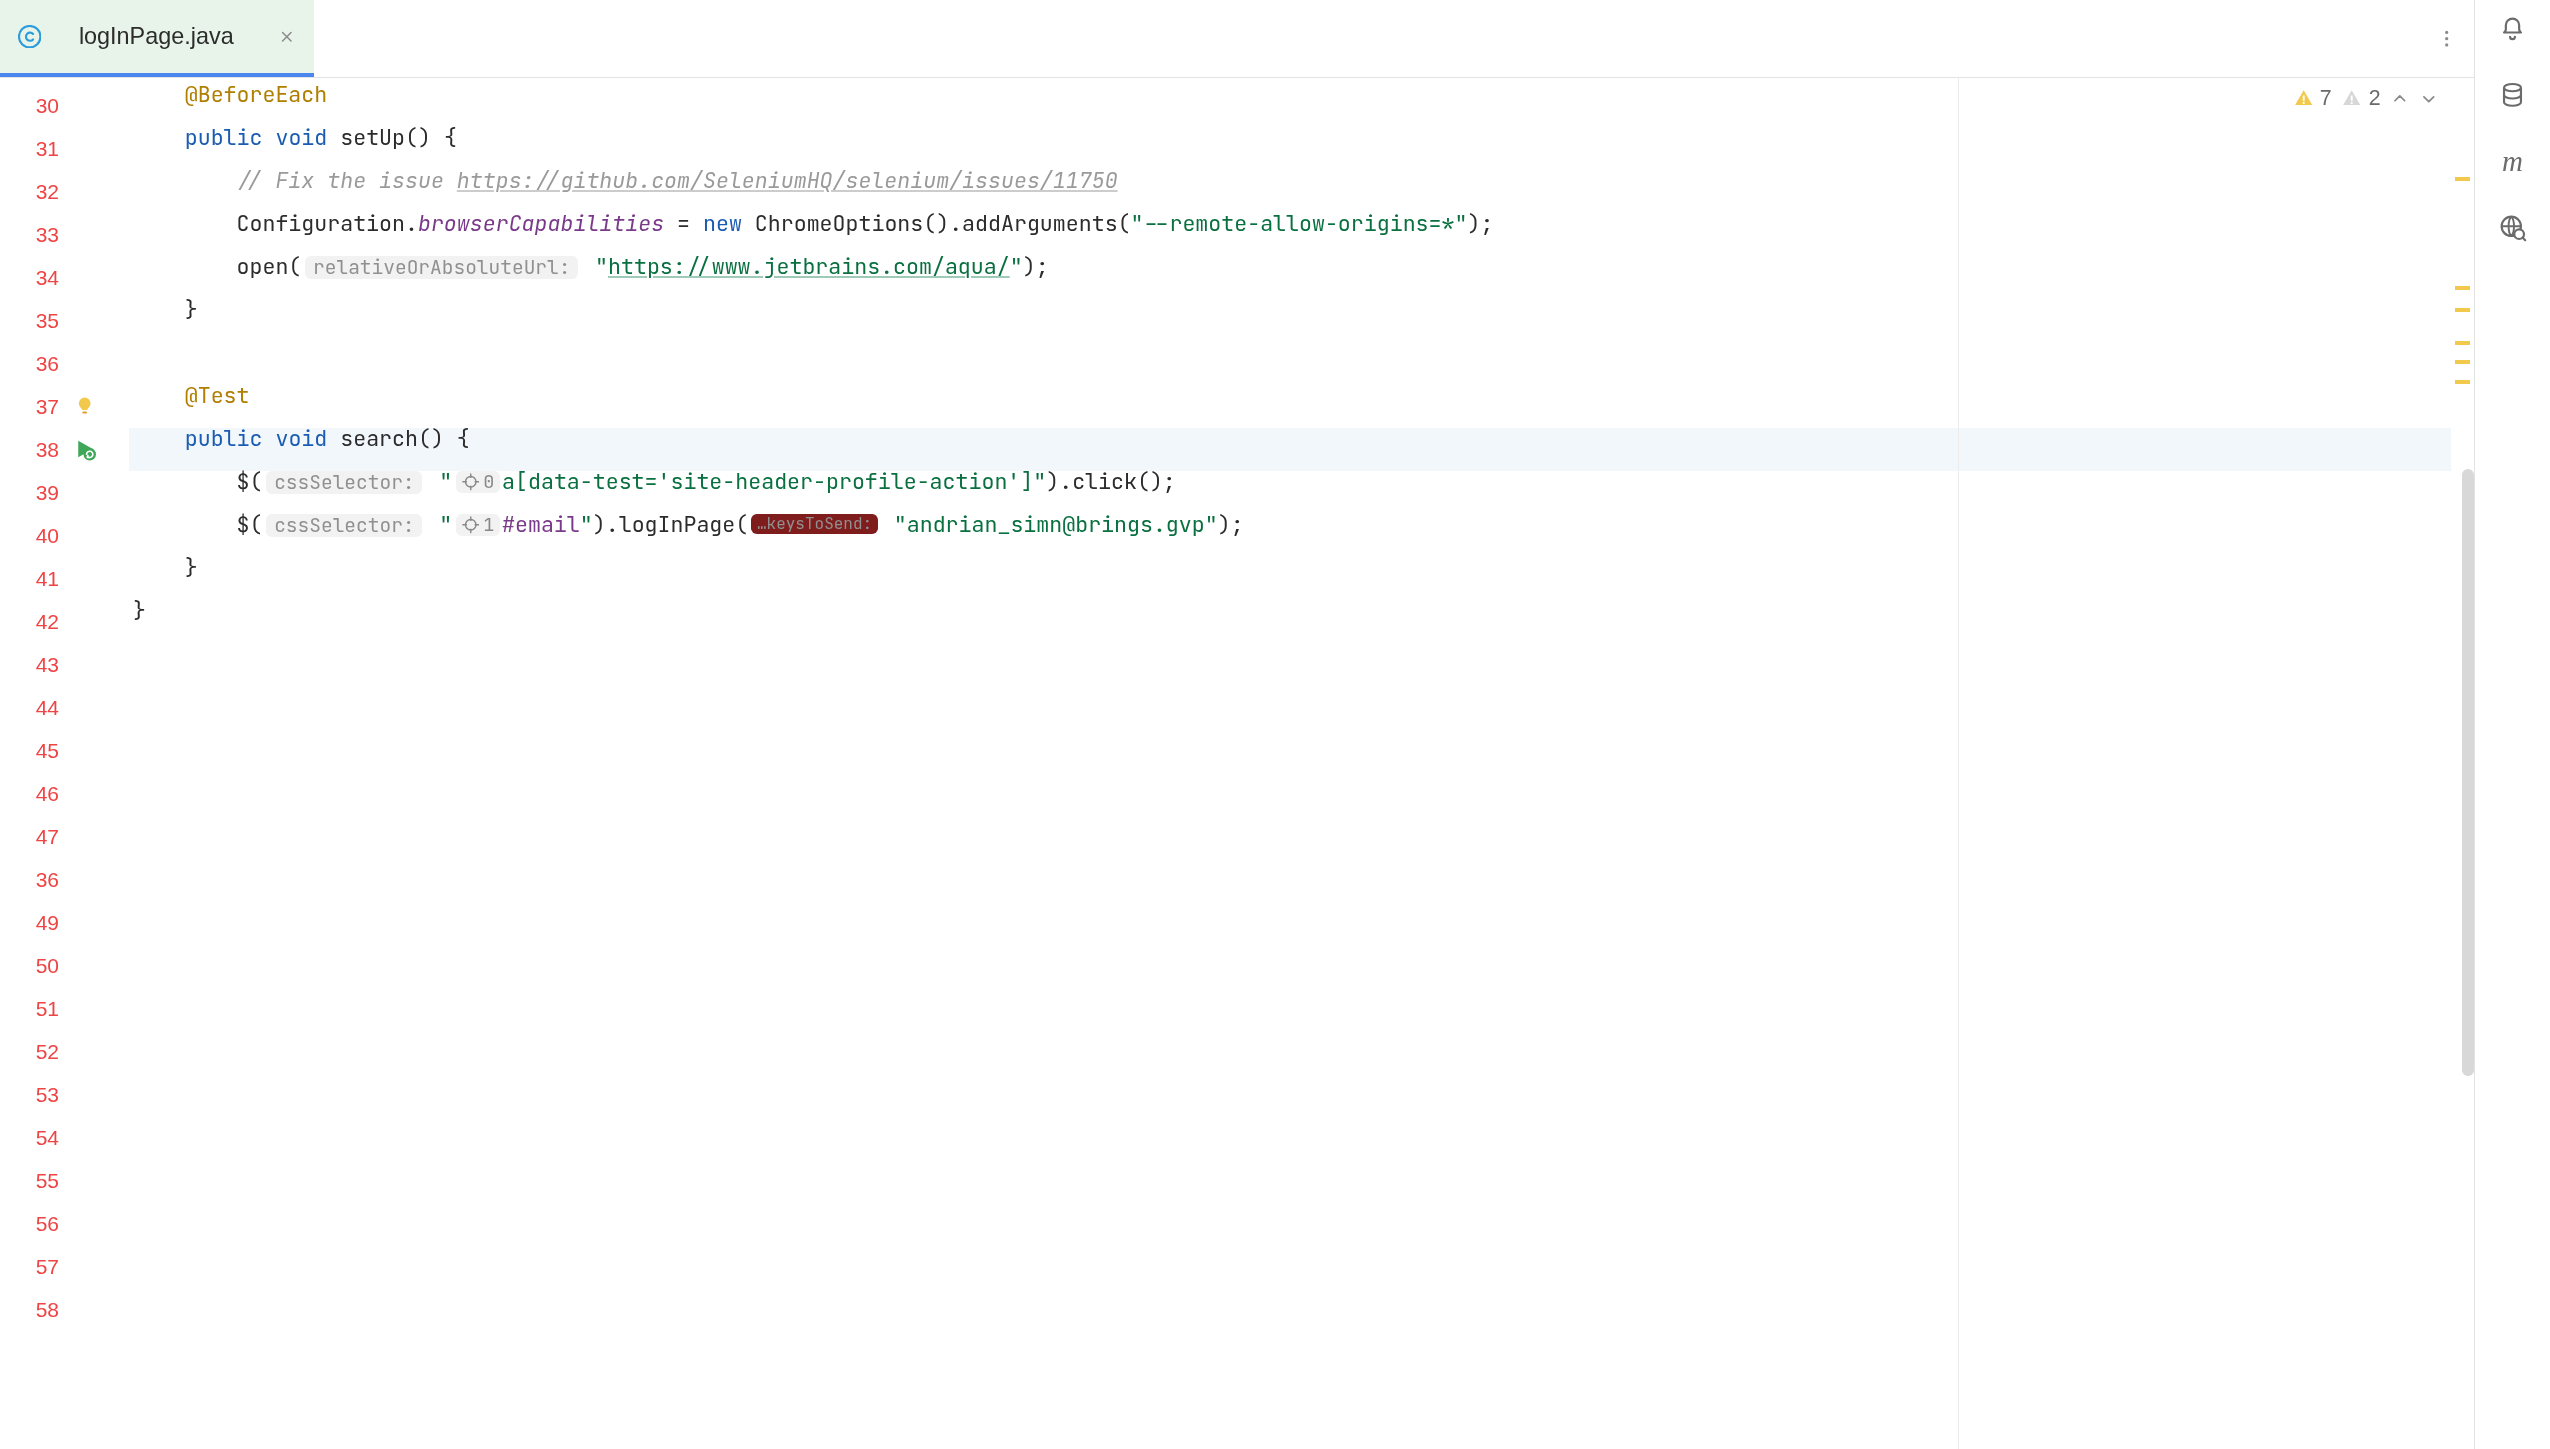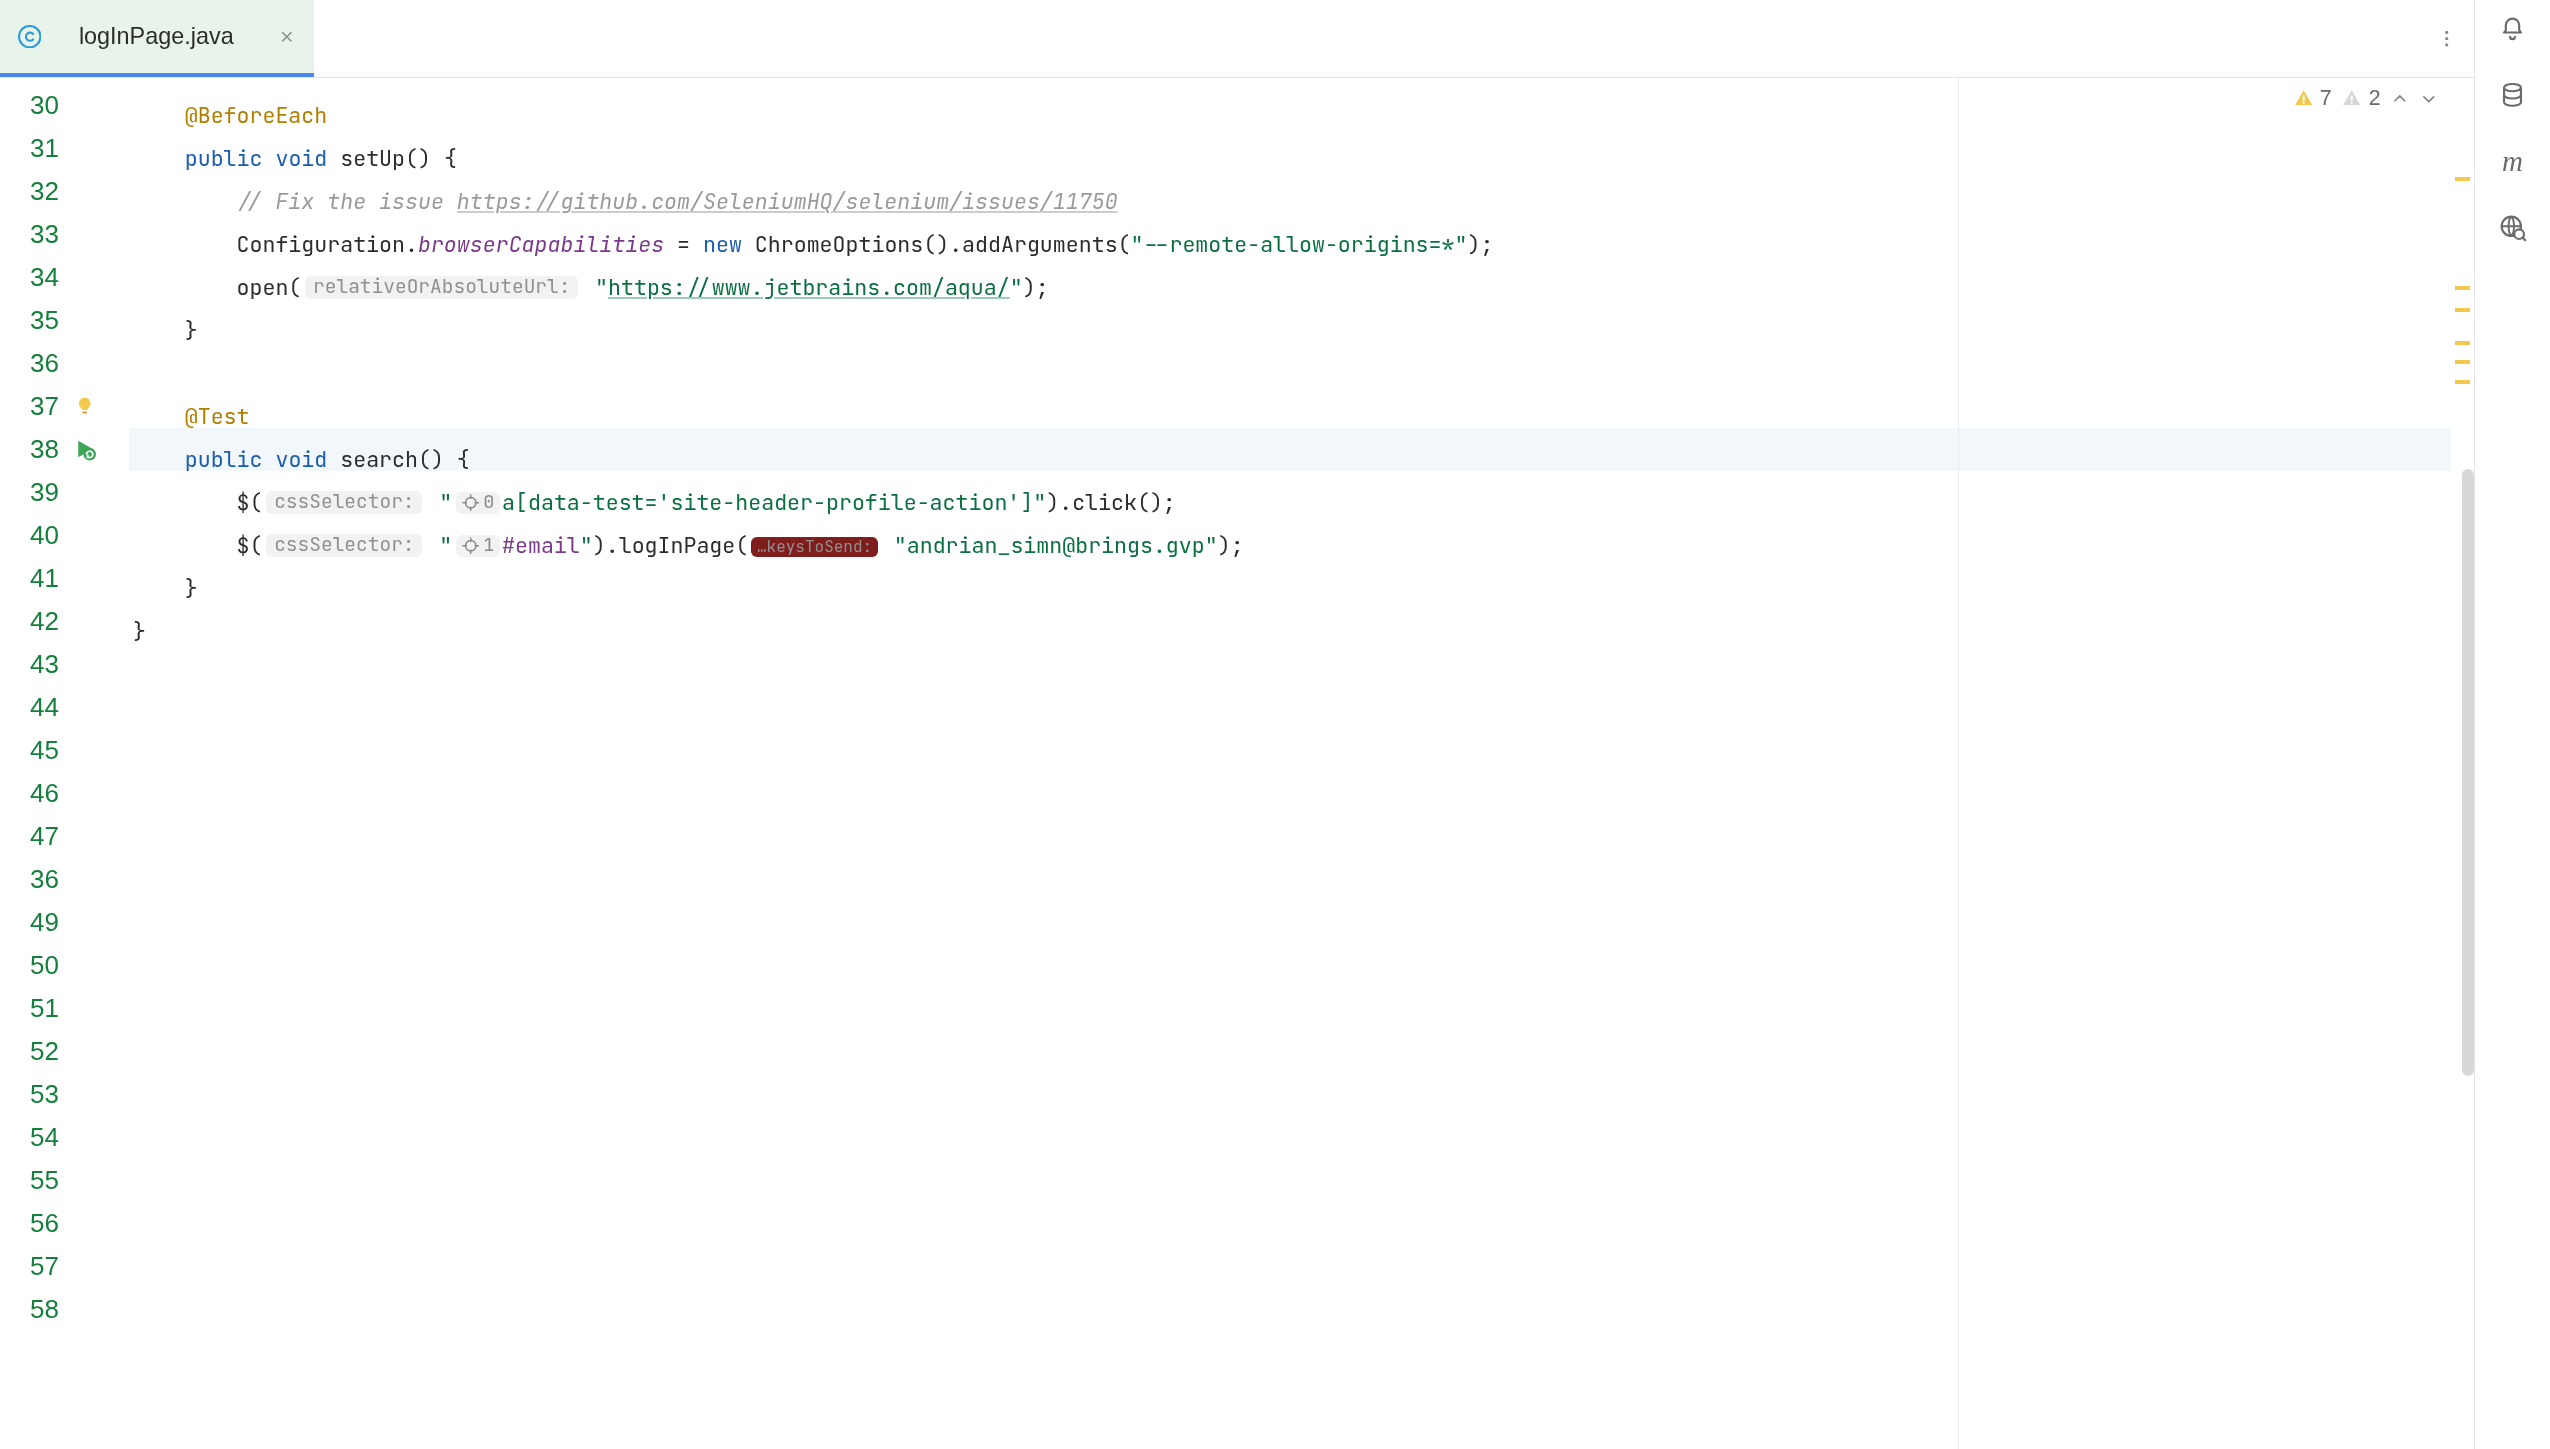--- a/index.html
+++ b/index.html
@@ -92,43 +92,43 @@
   }
   .gutter-line {
     height: 43px;
     display: flex;
     align-items: center;
     justify-content: flex-end;
     position: relative;
     padding-right: 70px;
   }
   .gutter-num {
-    color: #15803d;
-    font-size: 26px;
+    color: #ef4444;
+    font-size: 21px;
   }
   .gutter-icon {
     position: absolute;
     right: 31px;
     top: 50%;
     transform: translateY(-50%);
     width: 27px; height: 27px;
     display: inline-flex; align-items: center; justify-content: center;
   }
 
   
   .code-col {
     flex: 1 1 auto;
     position: relative;
     padding-top: 5.8px;
     min-width: 0;
   }
   .code-line {
     height: 43px;
     display: flex;
-    align-items: flex-end;
+    align-items: flex-start;
     white-space: pre;
     padding-left: 3.9px;
   }
   .code-line.current {
     background: #f2f7fc;
   }
 
   
   .tk-ann    { color: #b07e00; }
   .tk-kw     { color: #1a5cb1; }

